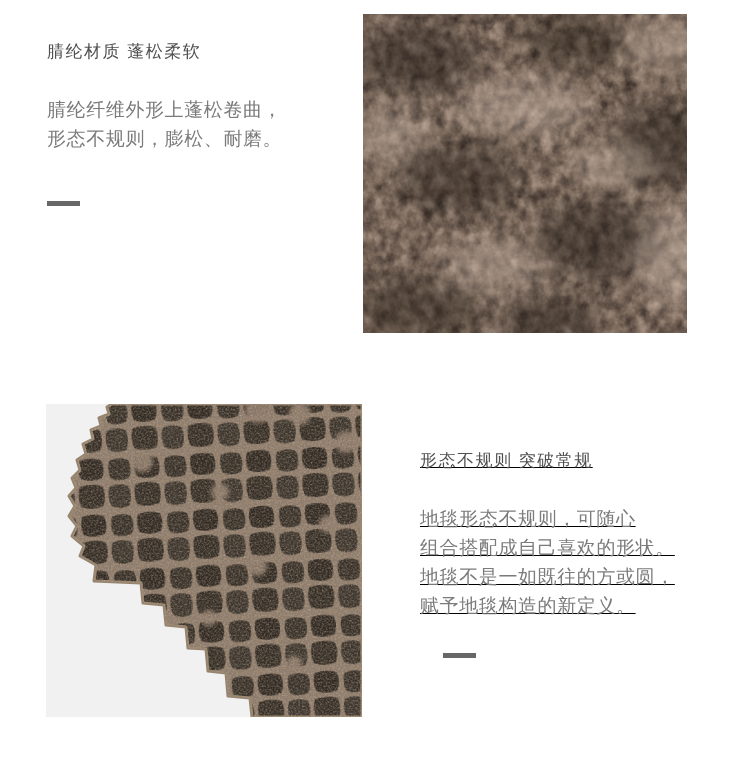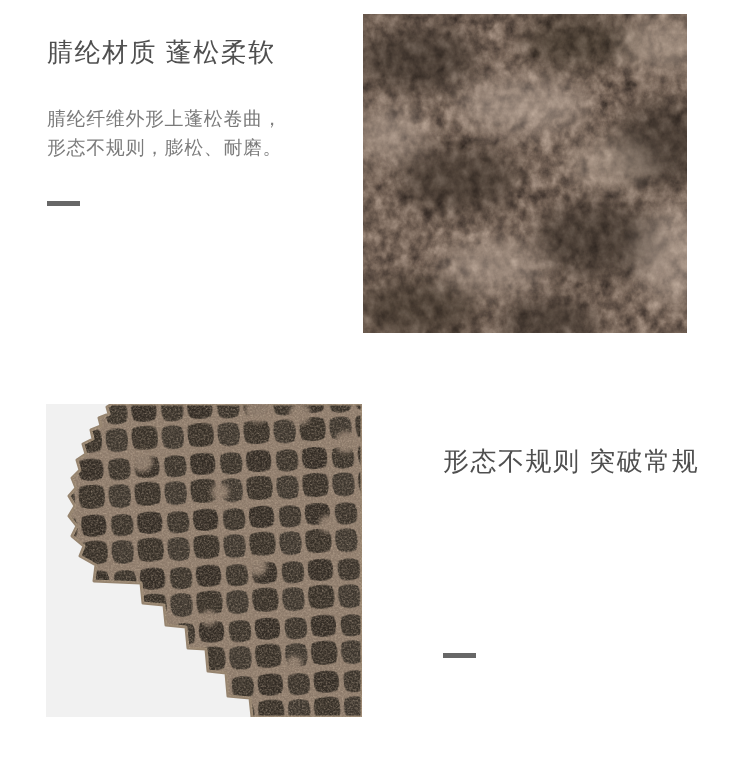--- a/index.html
+++ b/index.html
@@ -2,26 +2,26 @@
 <html><head>
 <meta charset="utf-8">
 <style>
   html,body{margin:0;padding:0;background:#ffffff;}
   .page{
     position:relative;width:730px;height:767px;background:#ffffff;
     font-family:"Liberation Sans",sans-serif;overflow:hidden;
   }
   .text-block{position:absolute;}
   .tb-material{left:47px;top:38px;width:310px;}
-  .tb-shape{left:443px;top:447px;width:270px;}
+  .tb-shape{left:420px;top:447px;width:270px;text-decoration:underline;}
   .heading{
-    margin:0;font-size:26px;font-weight:500;color:#4f4f4f;
+    margin:0;font-size:17px;font-weight:500;color:#4f4f4f;
     letter-spacing:1.5px;line-height:28px;white-space:nowrap;
   }
-  .body-text{margin-top:38px;}
+  .body-text{margin-top:29px;}
   .body-line{
     font-size:19px;line-height:29px;color:#7b7b7b;
     letter-spacing:0.6px;white-space:nowrap;
   }
   .dash{position:absolute;width:33px;height:5px;background:#676767;}
   .dash-material{left:47px;top:201px;}
   .dash-shape{left:443px;top:653px;}
   figure{margin:0;padding:0;}
   .photo{position:absolute;display:block;}
   .photo-yarn{left:363px;top:14px;width:324px;height:319px;}
@@ -117,17 +117,23 @@
             <circle cx="163" cy="214" r="8"></circle>
             <circle cx="248" cy="260" r="8"></circle>
           </g>
           <rect width="316" height="313" filter="url(#speck)" opacity="0.5"></rect>
         </g>
       </svg>
     </figure>
 
     <div class="text-block tb-shape">
       <h2 class="heading">形态不规则 突破常规</h2>
+      <div class="body-text">
+        <div class="body-line">地毯形态不规则，可随心</div>
+        <div class="body-line">组合搭配成自己喜欢的形状。</div>
+        <div class="body-line">地毯不是一如既往的方或圆，</div>
+        <div class="body-line">赋予地毯构造的新定义。</div>
+      </div>
     </div>
     <div class="dash dash-shape"></div>
   </section>
 
 </div>
 
 </body></html>

